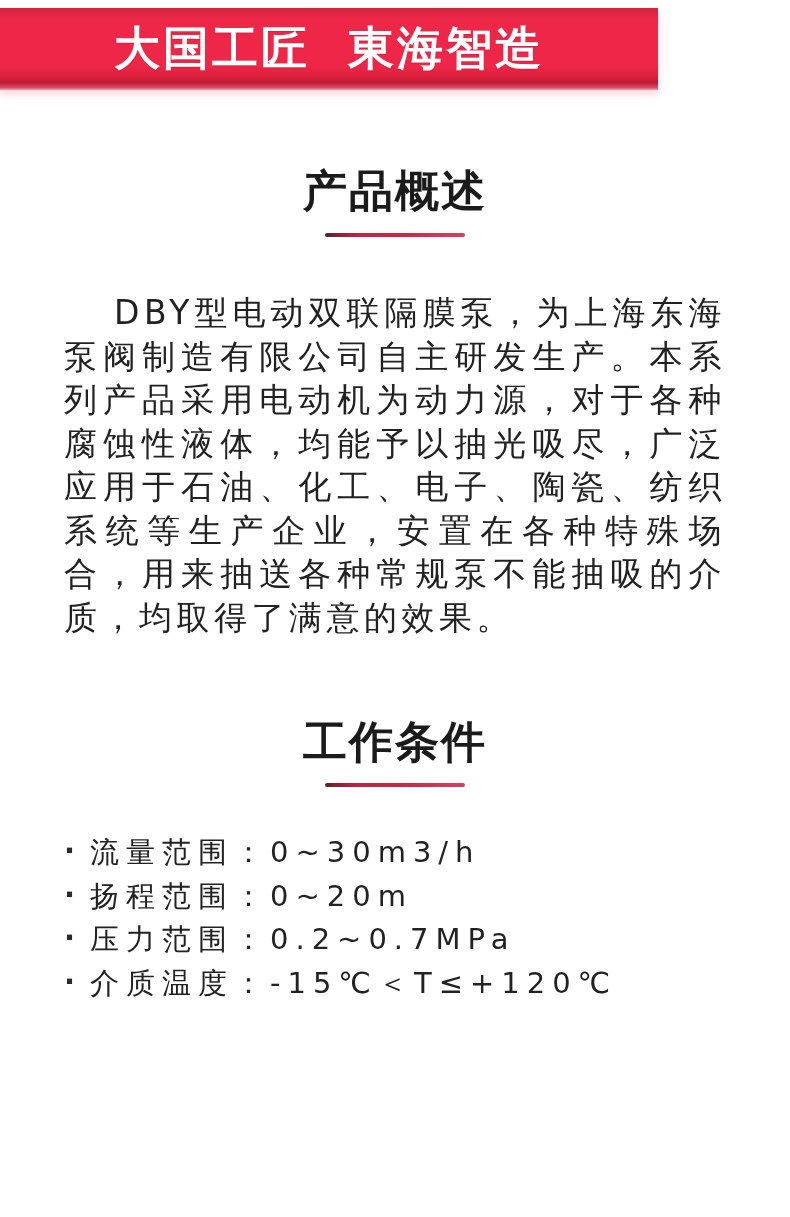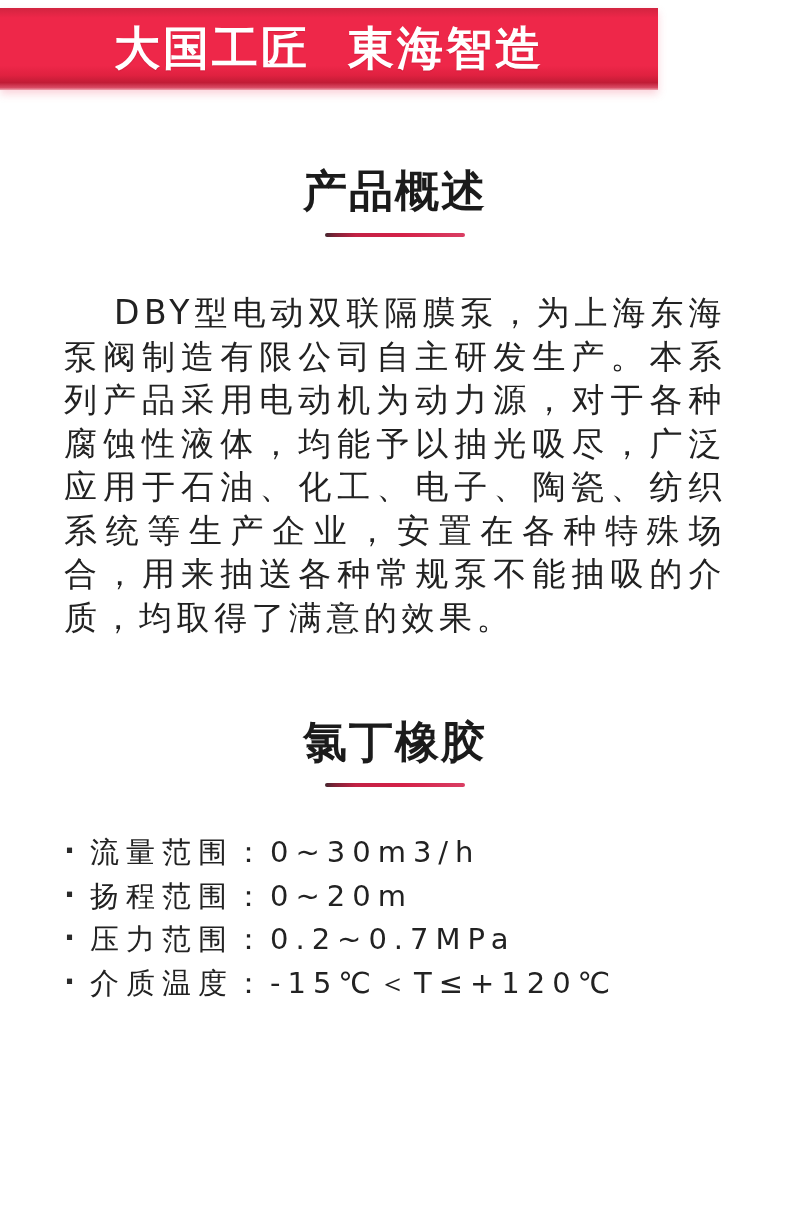--- a/index.html
+++ b/index.html
@@ -101,21 +101,21 @@
     <span class="banner-title">大国工匠  東海智造</span>
   </header>
 
   <section>
     <h2 class="section-title title-overview">产品概述</h2>
     <div class="title-underline underline-overview"></div>
     <p class="paragraph">DBY型电动双联隔膜泵，为上海东海泵阀制造有限公司自主研发生产。本系列产品采用电动机为动力源，对于各种腐蚀性液体，均能予以抽光吸尽，广泛应用于石油、化工、电子、陶瓷、纺织系统等生产企业，安置在各种特殊场合，用来抽送各种常规泵不能抽吸的介质，均取得了满意的效果。</p>
   </section>
 
   <section>
-    <h2 class="section-title title-conditions">氯丁橡胶</h2>
+    <h2 class="section-title title-conditions">工作条件</h2>
     <div class="title-underline underline-conditions"></div>
 
     <ul class="spec-list">
       <li class="spec-item">
         <span class="bullet">·</span><span>流量范围：0~30m3/h</span>
       </li>
       <li class="spec-item">
         <span class="bullet">·</span><span>扬程范围：0~20m</span>
       </li>
       <li class="spec-item">

